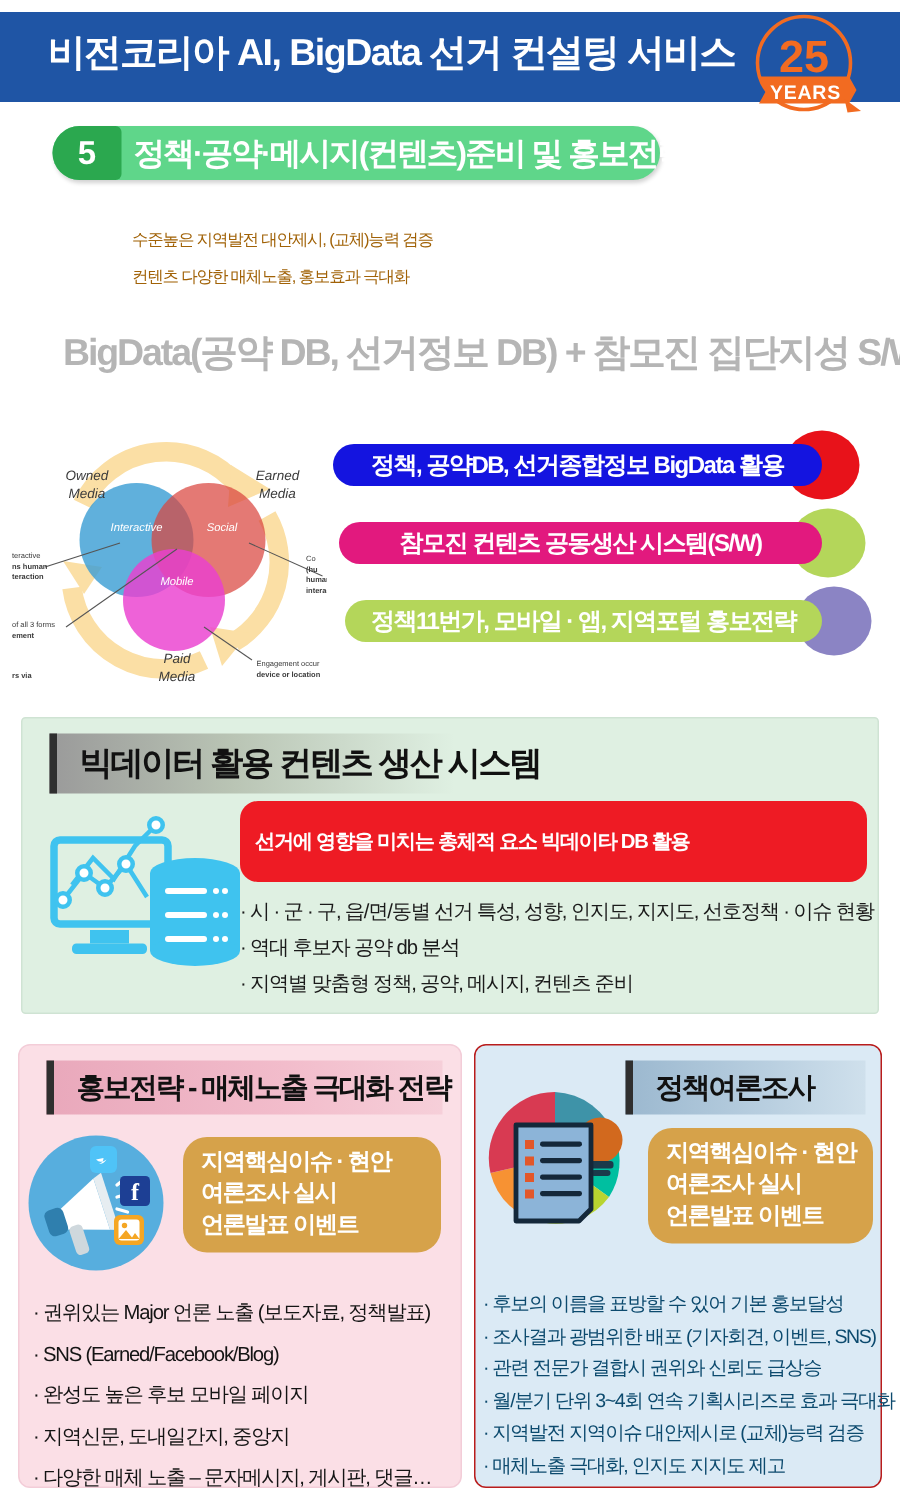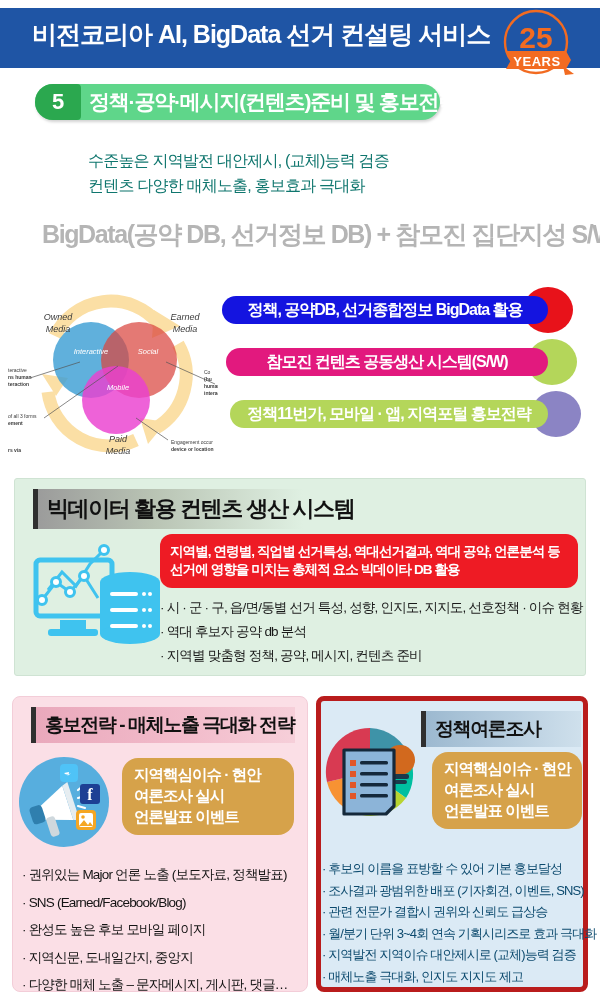--- a/index.html
+++ b/index.html
@@ -42,21 +42,21 @@
   }
   .sec-label {
     position: absolute; left: 54px; top: 4px;
     font-size: 21px; font-weight: bold; color: #ffffff;
     letter-spacing: -1.2px; white-space: nowrap;
   }
 
   
   .intro { position: absolute; left: 88px; top: 148px; }
   .intro-line {
-    font-size: 16px; color: #0f766e; letter-spacing: -0.8px;
+    font-size: 11px; color: #a16207; letter-spacing: -0.8px;
     line-height: 25px; white-space: nowrap;
   }
   .bigdata-line {
     position: absolute; left: 42px; top: 218px;
     font-size: 25px; font-weight: bold; color: #b5b5b5;
     letter-spacing: -1.4px; white-space: nowrap;
   }
 
   
   .venn { position: absolute; left: 8px; top: 282px; width: 210px; height: 180px; }
@@ -90,21 +90,21 @@
   .panel-bd {
     position: absolute; left: 14px; top: 478px; width: 572px; height: 198px;
     background: #dff0e2; border: 1px solid #cfe3d3; border-radius: 3px;
   }
   .hdr {
     position: relative; height: 40px;
     display: flex; align-items: center;
   }
   .hdr-barL { position:absolute; left:0; top:0; width:5px; height:100%; background:#2f2f2f; }
   .hdr-text {
-    position: relative; z-index:2; padding-left: 14px;
+    position: relative; z-index:2; padding-left: 20px;
     font-size: 22px; font-weight: bold; color: #111; letter-spacing: -1.4px;
     white-space: nowrap;
   }
   .hdr-bd {
     margin: 10px 0 0 18px; width: 270px;
     background: linear-gradient(to right,#9a9a9a 0%, #b9c4b4 45%, #dff0e2 100%);
   }
   .bd-icon { position: absolute; left: 32px; top: 538px; width: 132px; height: 114px; }
   .red-callout {
     position: absolute; left: 160px; top: 534px; width: 418px; height: 54px;
@@ -122,21 +122,21 @@
     letter-spacing: -0.8px; line-height: 24px; white-space: nowrap;
   }
 
   
   .panel-left {
     position: absolute; left: 12px; top: 696px; width: 296px; height: 296px;
     background: #fbdfe6; border: 1px solid #f3cdd8; border-radius: 8px;
   }
   .panel-right {
     position: absolute; left: 316px; top: 696px; width: 272px; height: 296px;
-    background: #dbeaf5; border: 5px solid #b91c1c; border-radius: 8px;
+    background: #dbeaf5; border: 1px solid #b91c1c; border-radius: 8px;
   }
   .hdr-left {
     position:absolute; left:18px; top:10px; width: 264px; height: 36px;
     background: linear-gradient(to right,#e9a8bb 0%, #f2bccb 60%, #f6cfd9 100%);
     display:flex; align-items:center;
   }
   .hdr-right {
     position:absolute; left:100px; top:10px; width: 160px; height: 36px;
     background: linear-gradient(to right,#9bb8cf 0%, #b9cfe0 60%, #cfe0ec 100%);
     display:flex; align-items:center;
@@ -299,21 +299,20 @@
         <circle cx="112" cy="72" r="2"></circle>
           <circle cx="118" cy="72" r="2"></circle>
         <rect x="78" y="86" width="28" height="4" rx="2"></rect>
         <circle cx="112" cy="88" r="2"></circle>
           <circle cx="118" cy="88" r="2"></circle>
       </g>
     </svg>
   </div>
 
   <div class="red-callout">
-    <div>지역별, 연령별, 직업별 선거특성, 역대선거결과, 역대 공약, 언론분석 등</div>
     <div>선거에 영향을 미치는 총체적 요소 빅데이타 DB 활용</div>
   </div>
 
   <ul class="bd-list">
     <li>· 시 · 군 · 구, 읍/면/동별 선거 특성, 성향, 인지도, 지지도, 선호정책 · 이슈 현황</li>
     <li>· 역대 후보자 공약 db 분석</li>
     <li>· 지역별 맞춤형  정책, 공약, 메시지, 컨텐츠 준비</li>
   </ul>
 
   <div class="panel-left">

